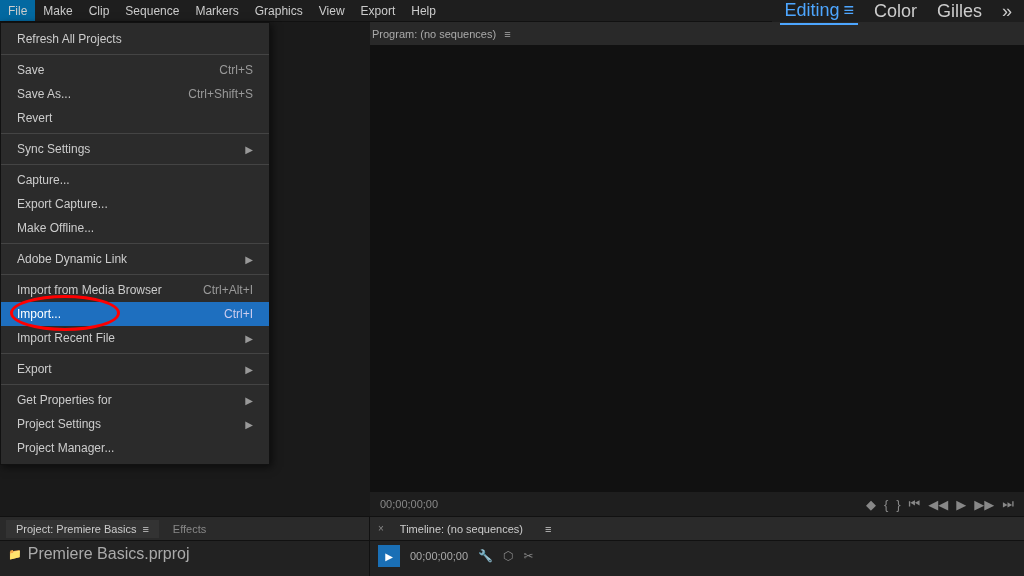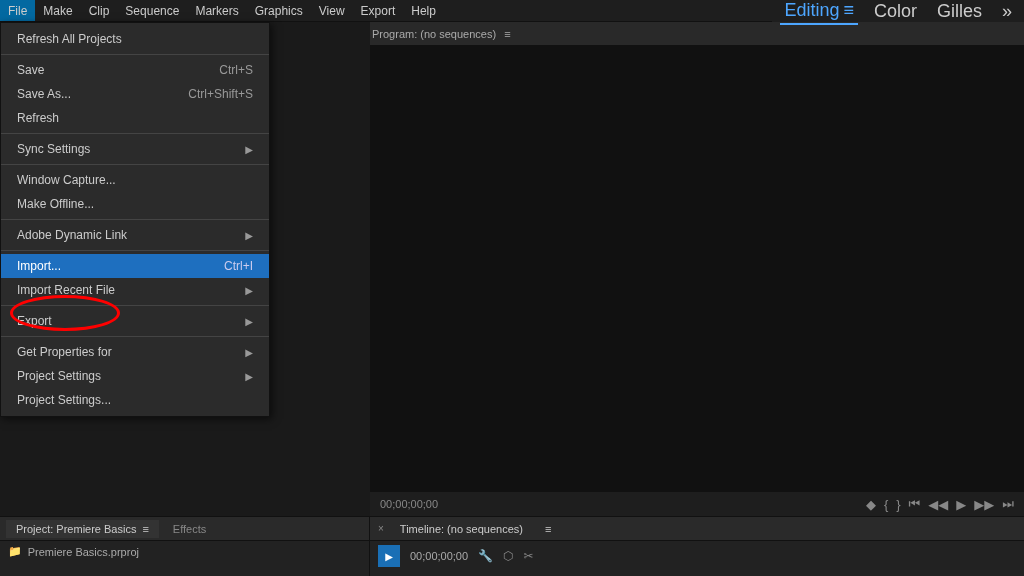--- a/index.html
+++ b/index.html
@@ -236,40 +236,47 @@
   <div class="dropdown-separator"></div>
   <div class="dropdown-item">
     <span>Save</span>
     <span class="shortcut">Ctrl+S</span>
   </div>
   <div class="dropdown-item">
     <span>Save As...</span>
     <span class="shortcut">Ctrl+Shift+S</span>
   </div>
   <div class="dropdown-item">
-    <span>Refresh</span>
+    <span>Revert</span>
   </div>
   <div class="dropdown-separator"></div>
   <div class="dropdown-item">
     <span>Sync Settings</span>
     <span class="arrow">▶</span>
   </div>
   <div class="dropdown-separator"></div>
   <div class="dropdown-item">
-    <span>Window Capture...</span>
+    <span>Capture...</span>
+  </div>
+  <div class="dropdown-item">
+    <span>Export Capture...</span>
   </div>
   <div class="dropdown-item">
     <span>Make Offline...</span>
   </div>
   <div class="dropdown-separator"></div>
   <div class="dropdown-item">
     <span>Adobe Dynamic Link</span>
     <span class="arrow">▶</span>
   </div>
   <div class="dropdown-separator"></div>
+  <div class="dropdown-item">
+    <span>Import from Media Browser</span>
+    <span class="shortcut">Ctrl+Alt+I</span>
+  </div>
   <div class="dropdown-item highlighted">
     <span>Import...</span>
     <span class="shortcut">Ctrl+I</span>
   </div>
   <div class="dropdown-item">
     <span>Import Recent File</span>
     <span class="arrow">▶</span>
   </div>
   <div class="dropdown-separator"></div>
   <div class="dropdown-item">
@@ -279,21 +286,21 @@
   <div class="dropdown-separator"></div>
   <div class="dropdown-item">
     <span>Get Properties for</span>
     <span class="arrow">▶</span>
   </div>
   <div class="dropdown-item">
     <span>Project Settings</span>
     <span class="arrow">▶</span>
   </div>
   <div class="dropdown-item">
-    <span>Project Settings...</span>
+    <span>Project Manager...</span>
   </div>
   <div style="height:4px"></div>
 </div>
 
 <div class="circle-annotation"></div>
 
 <div style="position:absolute; top:22px; left:370px; right:0; bottom:60px; background:#1a1a1a; display:flex; flex-direction:column;">
   <div class="program-panel-header">
     <span>Program: (no sequences)</span>
     <span>≡</span>
@@ -321,21 +328,21 @@
       <div class="project-tab">
         <span>Project: Premiere Basics</span>
         <span>≡</span>
       </div>
       <div class="effects-tab">
         <span>Effects</span>
       </div>
     </div>
     <div style="display:flex; align-items:center; padding:4px 8px; gap:6px;">
       <span style="color:#888; font-size:11px;">📁</span>
-      <span style="color:#aaa; font-size:11px;">Premiere Basics.prproj</span>
+      <span style="color:#aaa; font-size:16px;">Premiere Basics.prproj</span>
     </div>
   </div>
 
   <div style="flex:1; display:flex; flex-direction:column;">
     <div style="display:flex; align-items:center; height:24px; background:#2a2a2a; border-bottom:1px solid #111; padding:0 8px; gap:6px;">
       <span class="close-x">×</span>
       <div class="timeline-tab">
         <span>Timeline: (no sequences)</span>
         <span>≡</span>
       </div>

